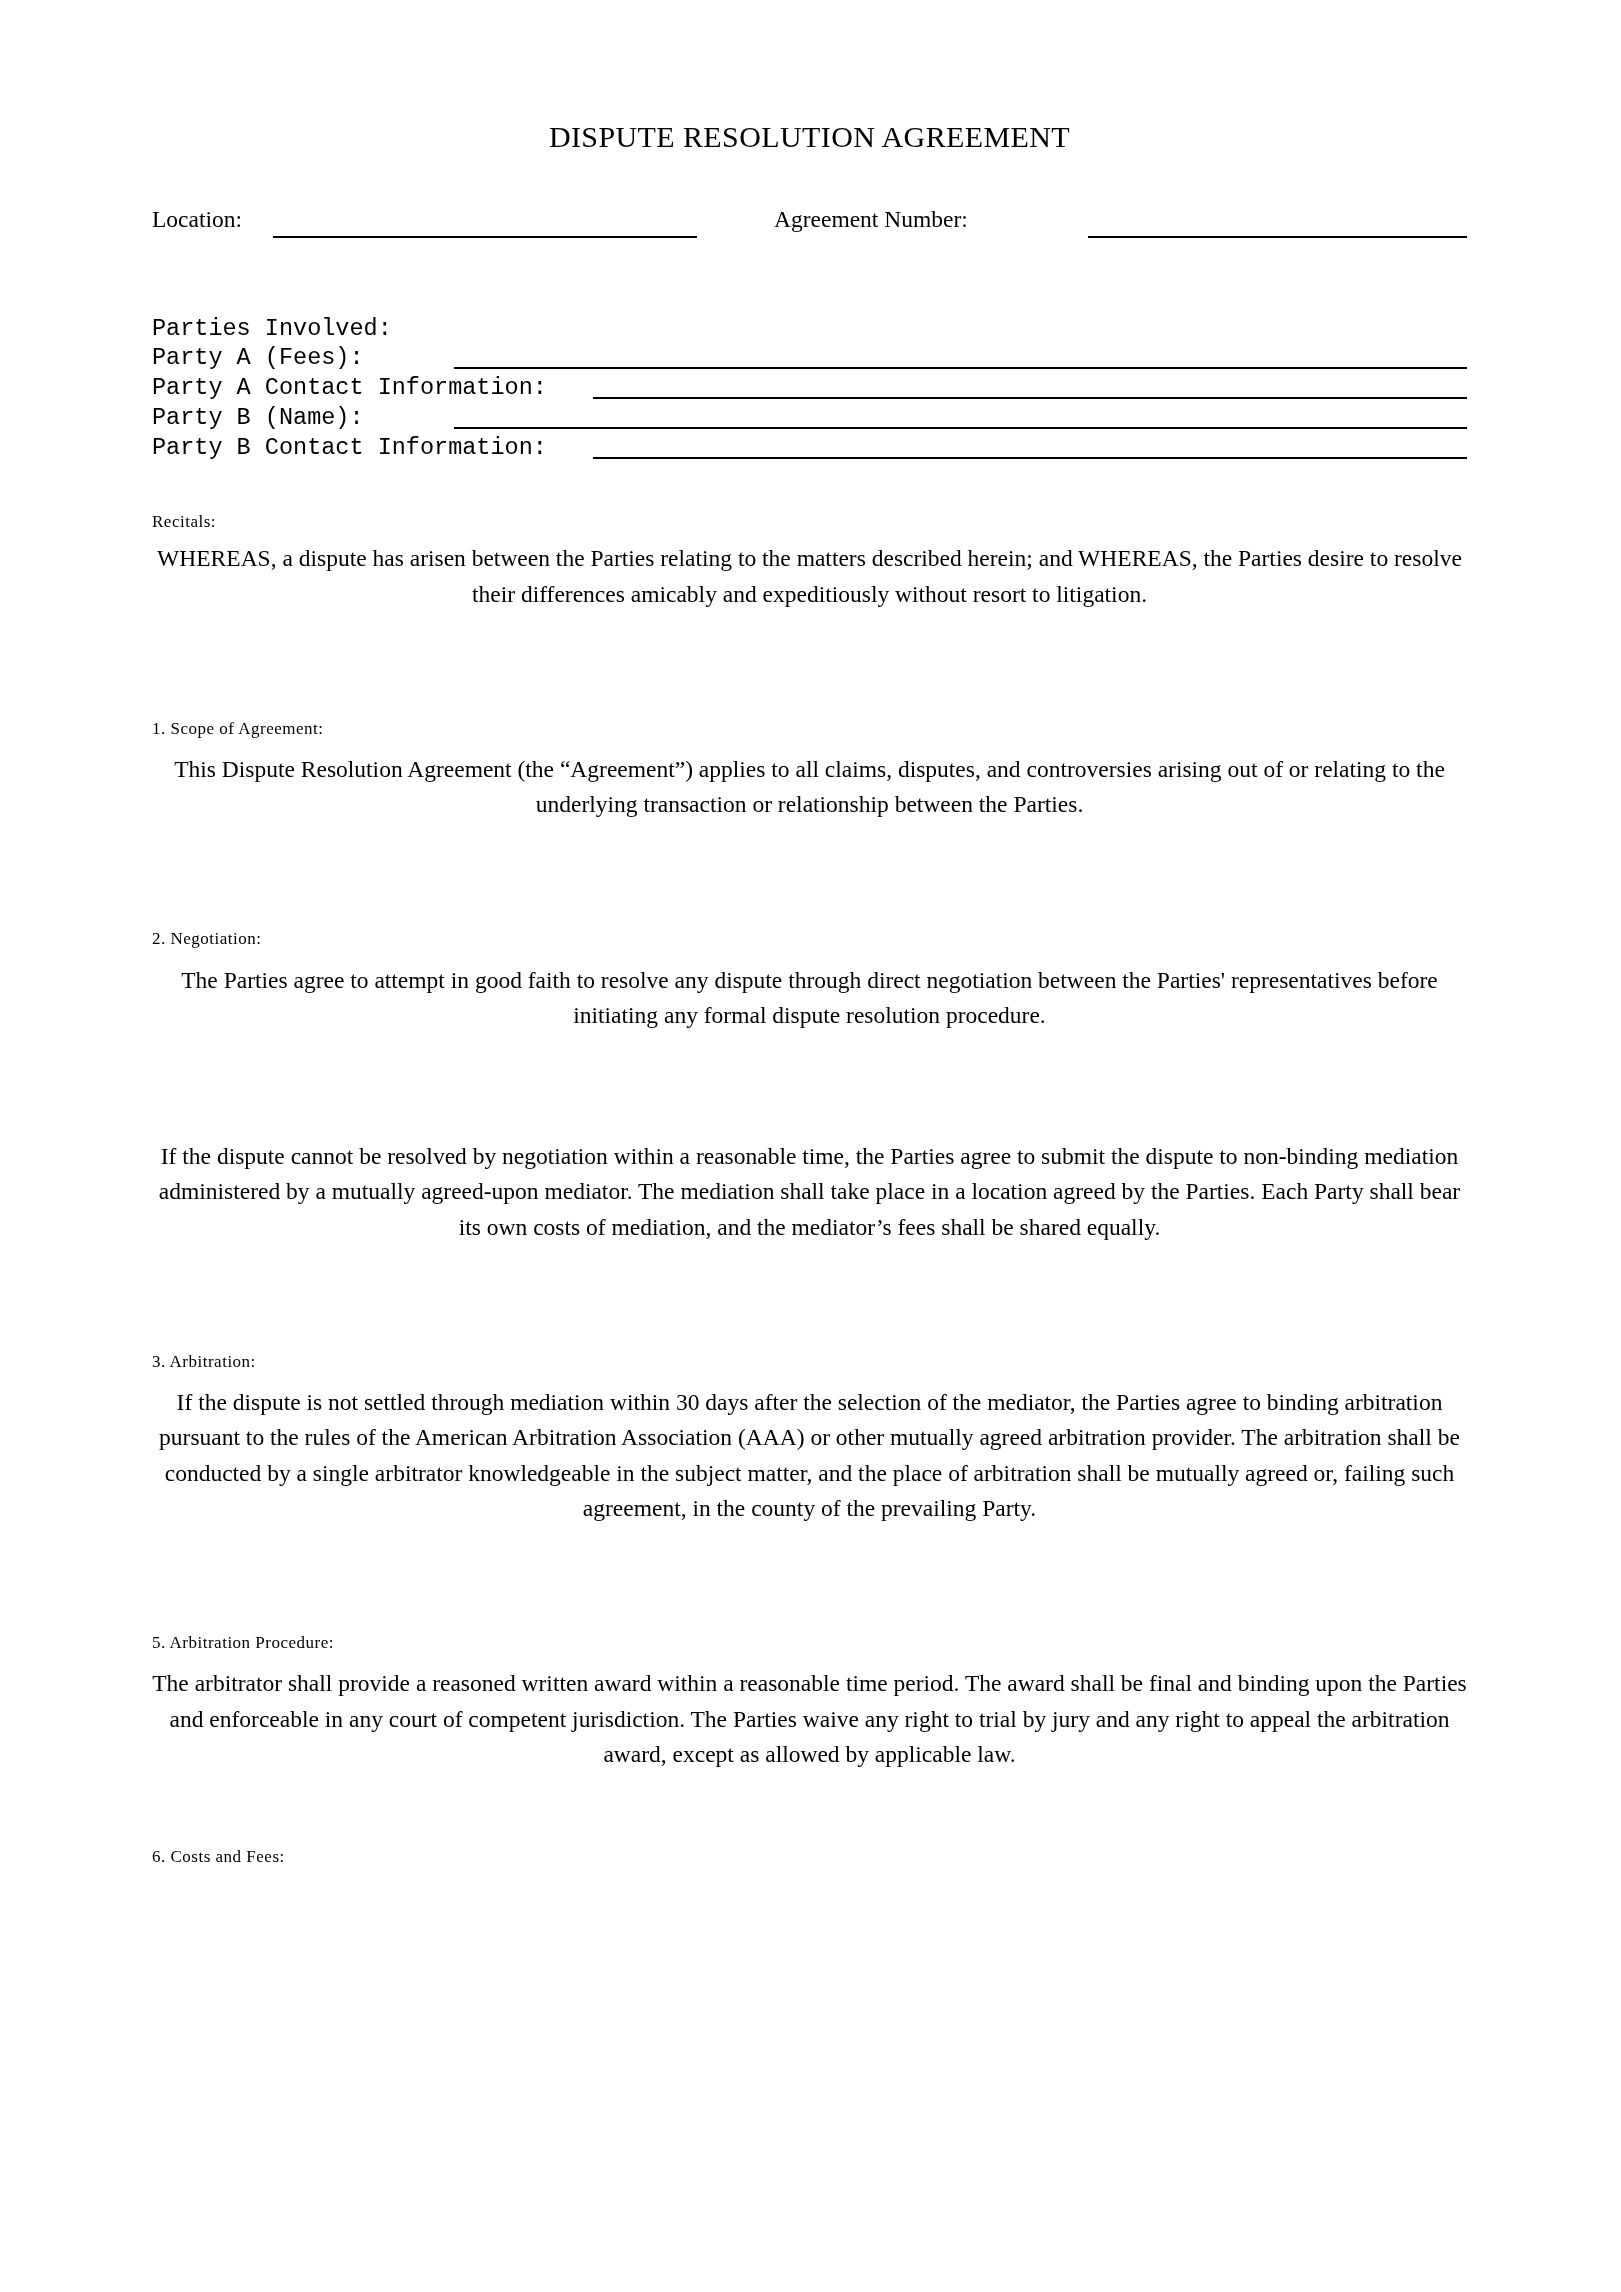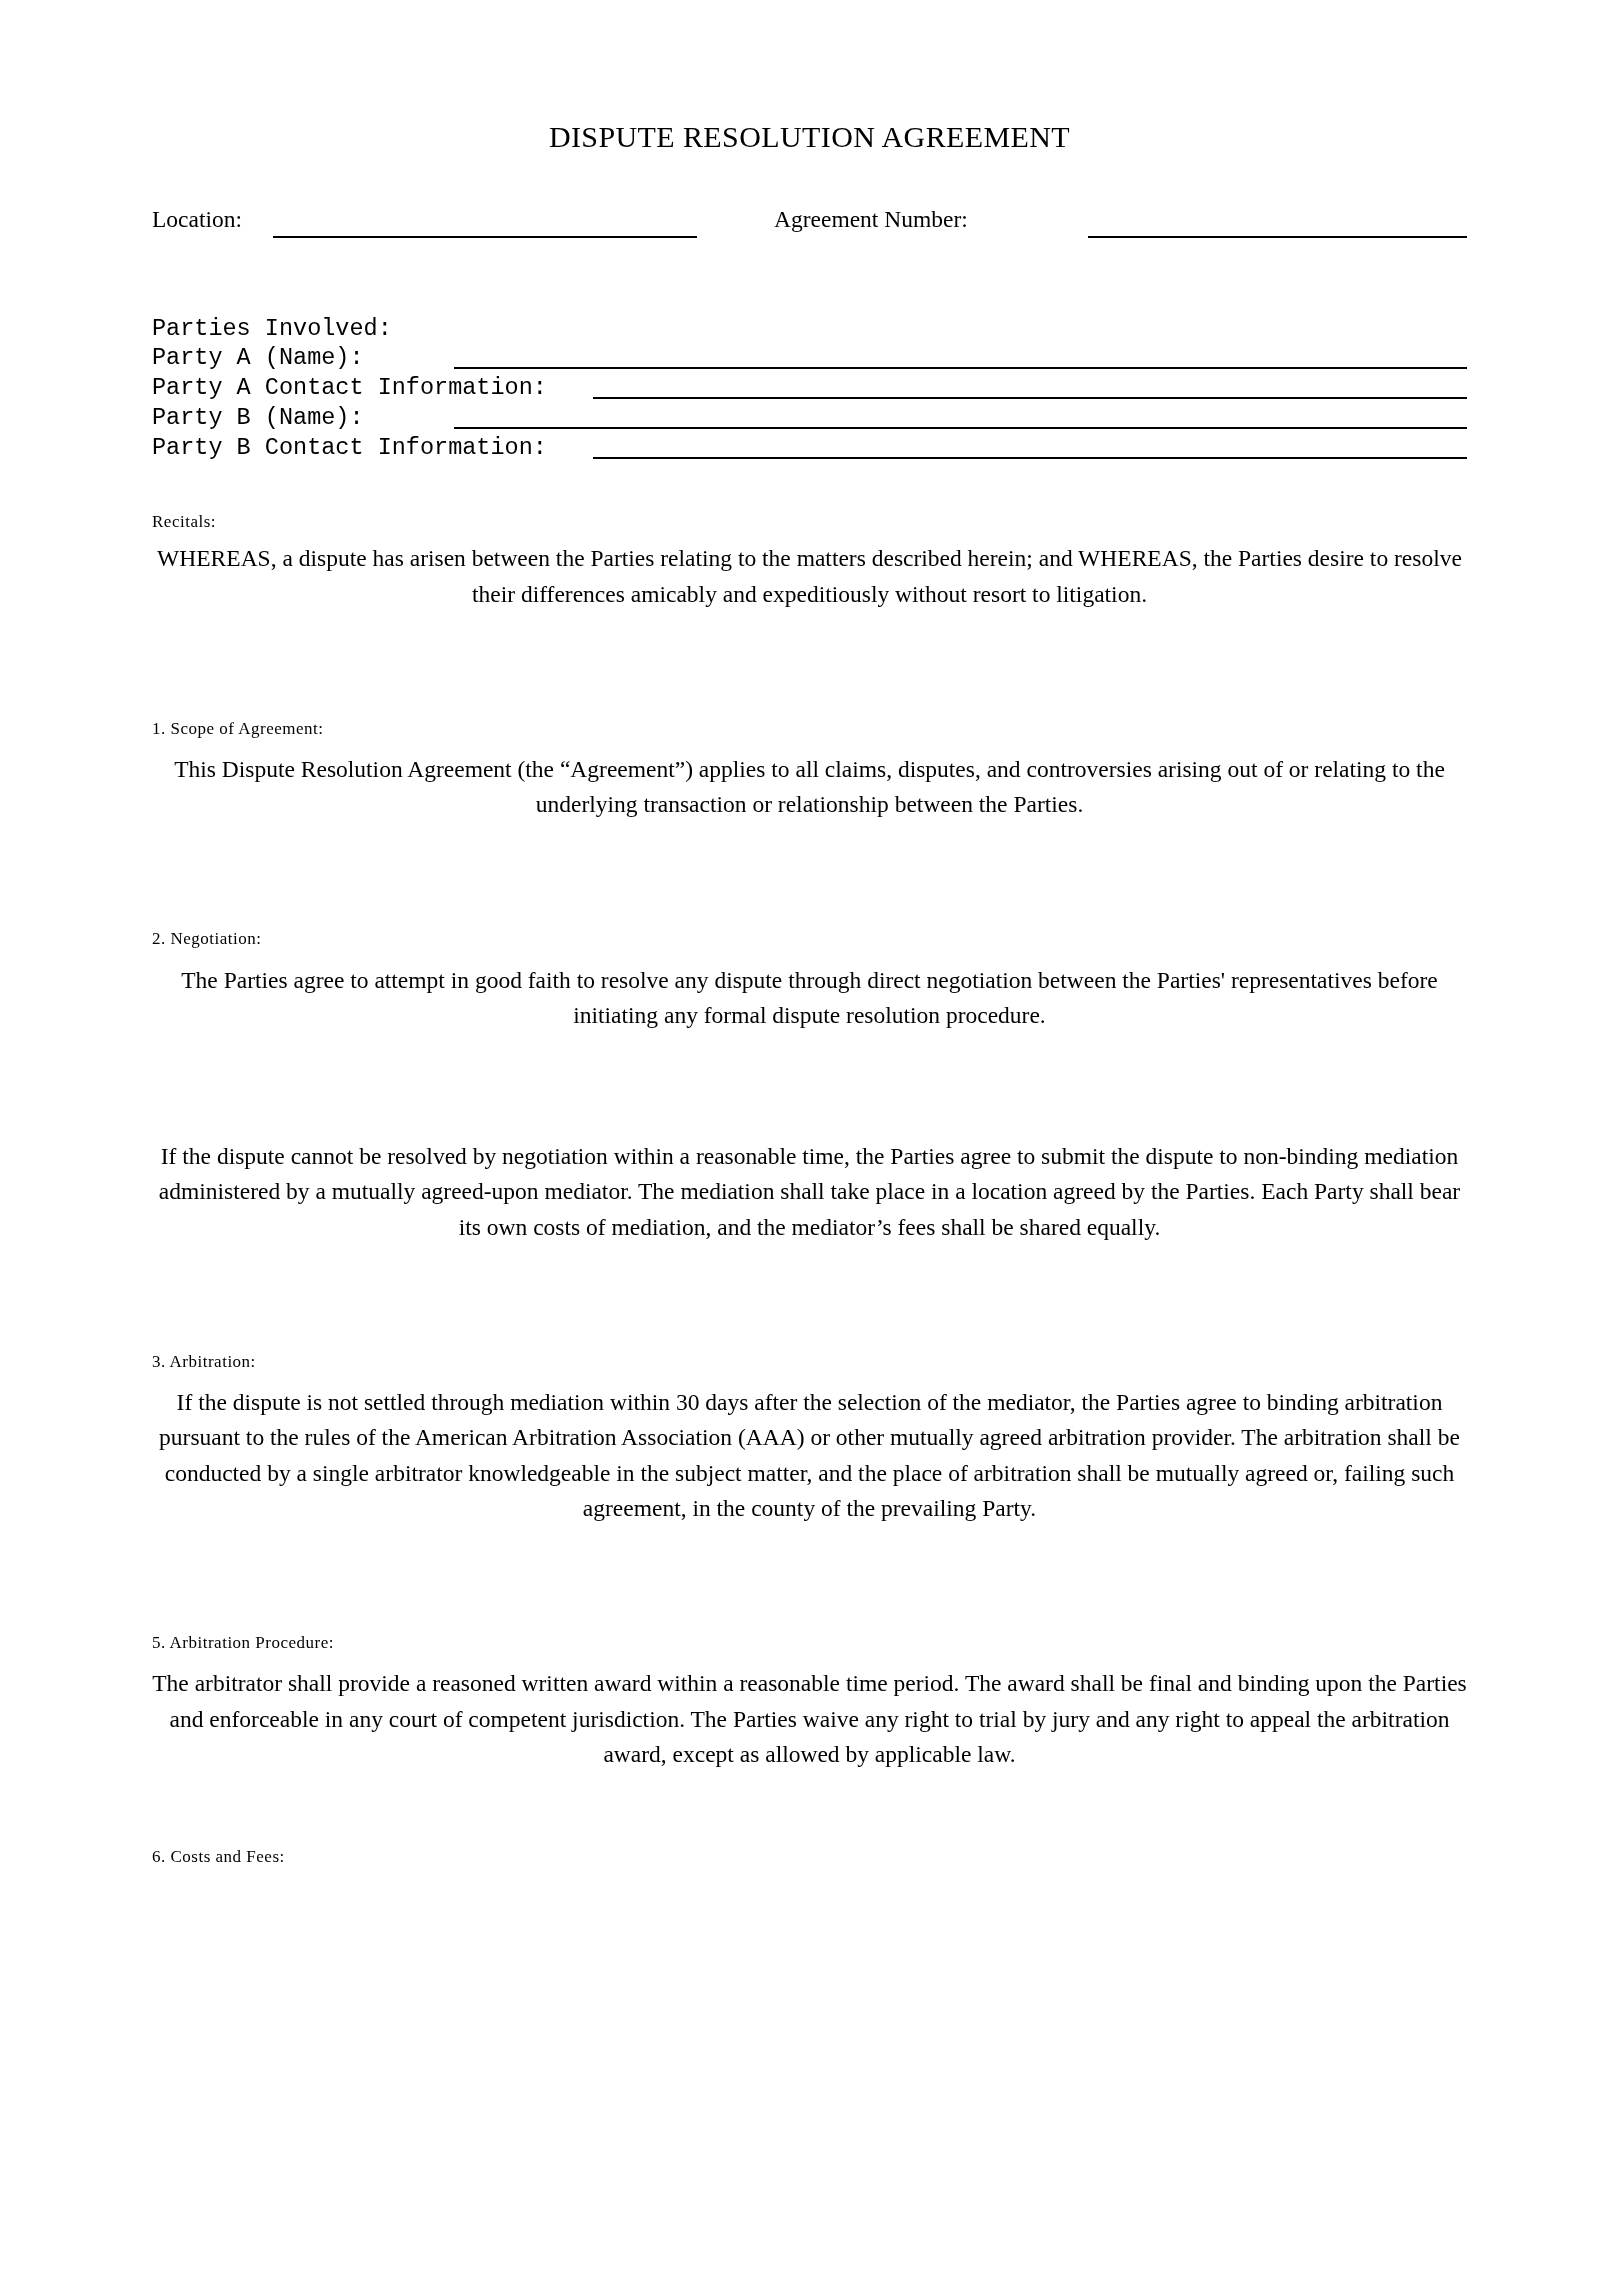--- a/index.html
+++ b/index.html
@@ -133,21 +133,21 @@
       <span class="fill-line line-location"></span>
 
       <span class="hr-label lbl-agreement-number">Agreement Number:</span>
       <span class="fill-line line-agreement-no"></span>
     </div>
 
     <div class="parties-block">
       <div class="parties-heading">Parties Involved:</div>
 
       <div class="party-row">
-        <span class="party-label">Party A (Name):</span>
+        <span class="party-label">Party A (Fees):</span>
         <span class="party-line pline-name"></span>
       </div>
 
       <div class="party-row">
         <span class="party-label">Party A Contact Information:</span>
         <span class="party-line pline-contact"></span>
       </div>
 
       <div class="party-row">
         <span class="party-label">Party B (Name):</span>

